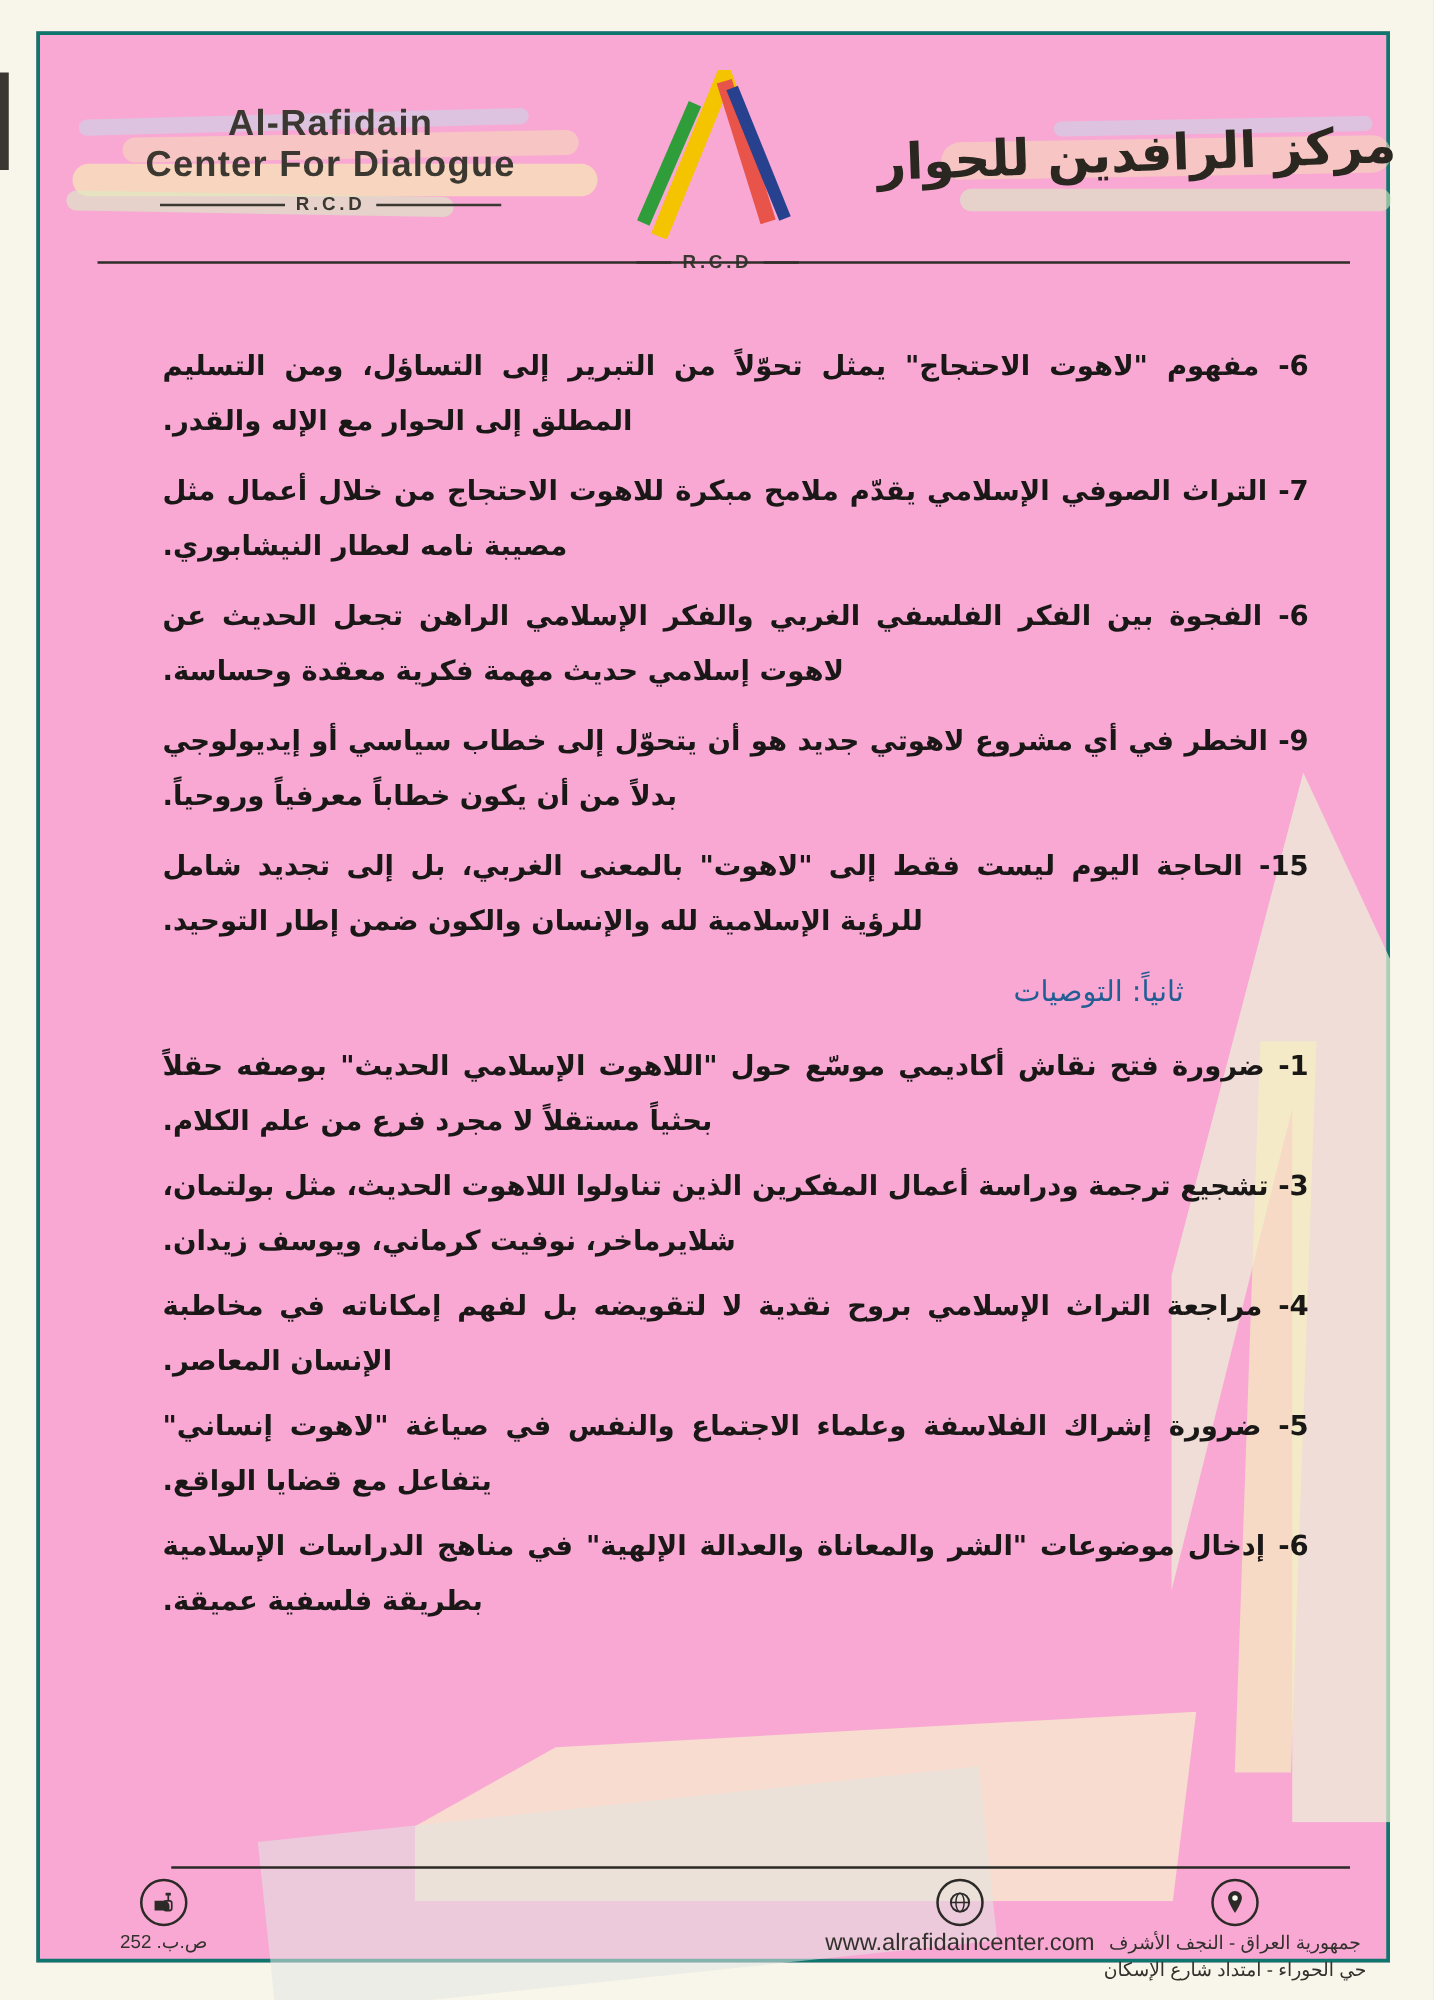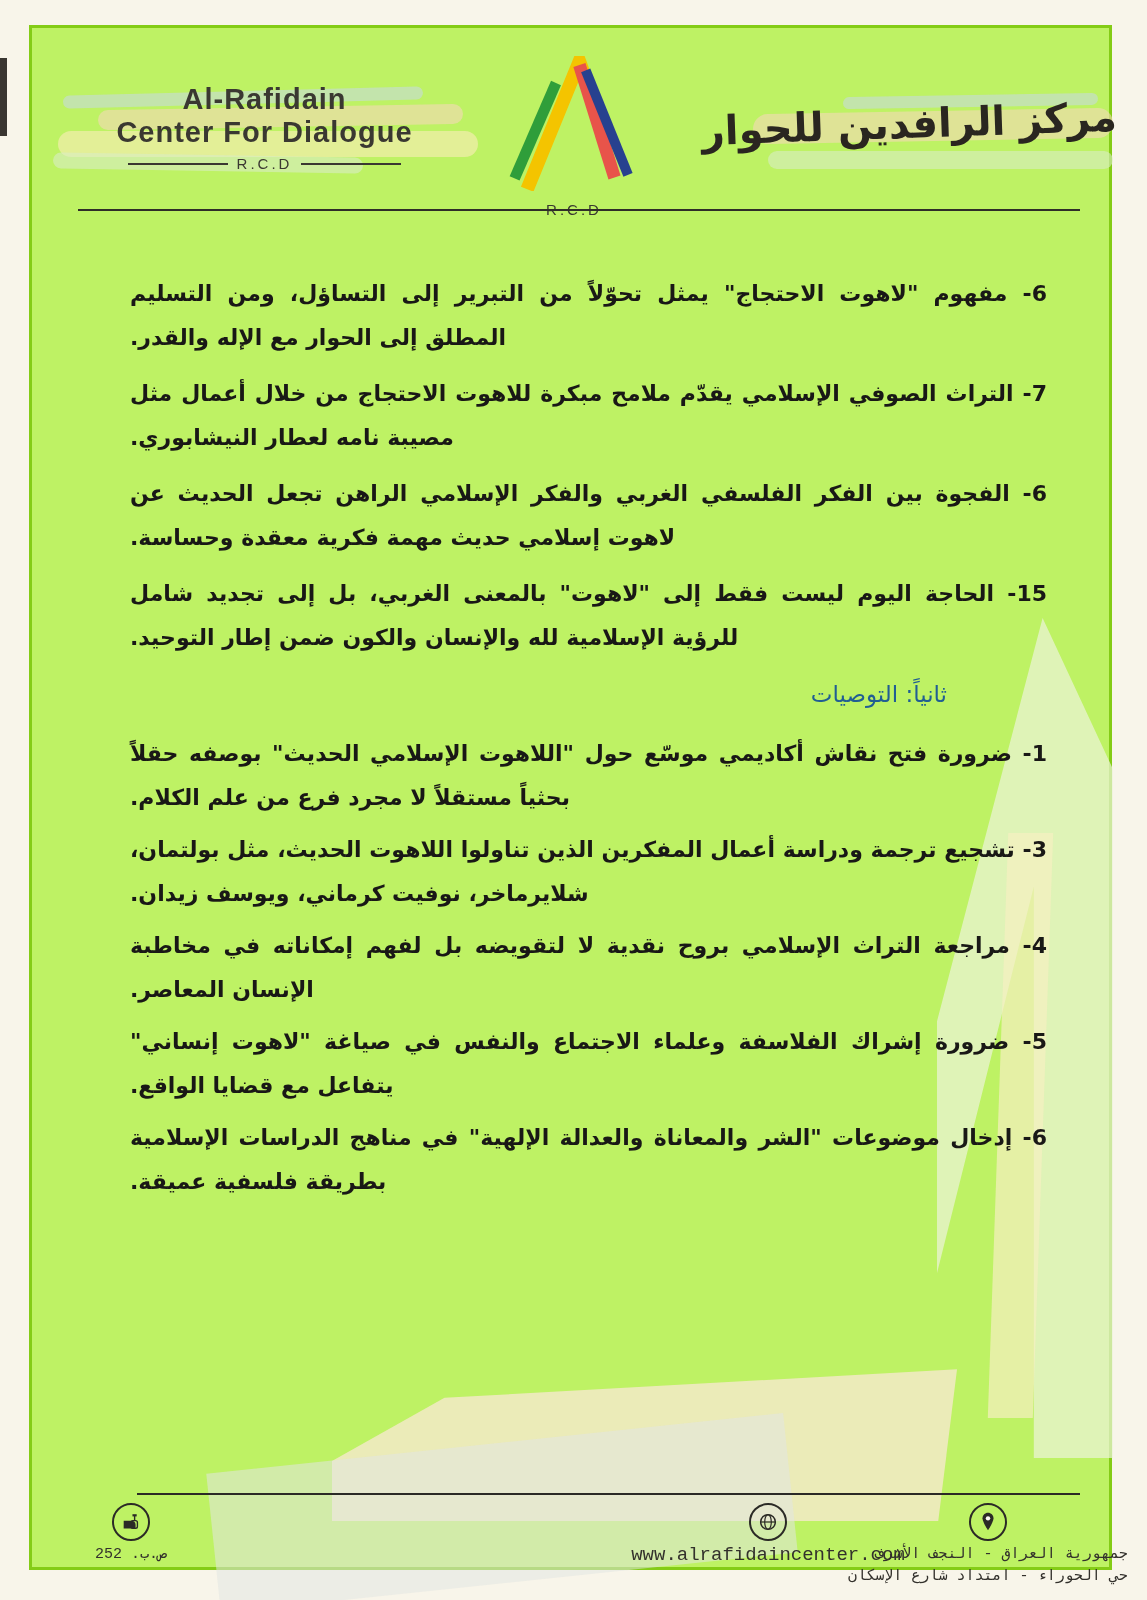--- a/index.html
+++ b/index.html
@@ -1,21 +1,21 @@
 <!DOCTYPE html>
 <html lang="ar"><head>
 <meta charset="utf-8">
 <style>
   * { margin:0; padding:0; box-sizing:border-box; }
   html,body { width:1147px; height:1600px; }
   body { font-family:"DejaVu Sans",sans-serif; background:#efece0; }
   .page { position:relative; width:1147px; height:1600px; background:#f8f5ea; overflow:hidden; }
   .scan-edge { position:absolute; left:0; top:58px; width:7px; height:78px; background:#3a3631; }
   .frame { position:absolute; left:29px; top:25px; width:1083px; height:1545px;
-           border:3px solid #84cc16; background:#bef264; }
+           border:3px solid #0f766e; background:#f9a8d4; }
 
   
   .decor { position:absolute; z-index:0; pointer-events:none; }
   .sw-blue-l   { left:31px;  top:63px;  width:360px; height:13px; background:#c7d8e8; opacity:.55; border-radius:8px; transform:rotate(-1.5deg); }
   .sw-peach-l  { left:66px;  top:79px;  width:365px; height:20px; background:#f5d9b8; opacity:.6;  border-radius:10px; transform:rotate(-1deg); }
   .sw-yellow-l { left:26px;  top:103px; width:420px; height:26px; background:#f7ecb2; opacity:.65; border-radius:13px; }
   .sw-green-l  { left:21px;  top:127px; width:310px; height:16px; background:#d9ecc4; opacity:.6;  border-radius:8px; transform:rotate(1deg); }
   .sw-blue-r   { left:811px; top:67px;  width:255px; height:12px; background:#c7d8e8; opacity:.55; border-radius:6px; transform:rotate(-1deg); }
   .sw-peach-r  { left:721px; top:83px;  width:360px; height:30px; background:#f5d9b8; opacity:.6;  border-radius:15px; transform:rotate(-1deg); }
   .sw-green-r  { left:736px; top:123px; width:345px; height:18px; background:#d9ecc4; opacity:.6;  border-radius:9px; }
@@ -25,21 +25,21 @@
   .shape-tan   { left:300px; top:1335px; width:625px; height:158px; background:#f6e8cd; opacity:.8;
                  clip-path:polygon(18% 22%, 100% 4%, 97% 100%, 0% 100%, 0% 62%); }
   .shape-gray  { left:180px; top:1415px; width:580px; height:140px; background:#e2e6e2; opacity:.55; transform:rotate(-6deg); }
 
   
   .hdr-left { position:absolute; left:45px; top:55px; width:375px; text-align:center; z-index:2; color:#3a3831; }
   .org1, .org2 { font-family:"Liberation Sans",sans-serif; font-weight:700; font-size:29px; letter-spacing:1px; }
   .rcd-line { display:flex; align-items:center; justify-content:center; gap:9px; margin-top:6px; }
   .rcd-line .dash { height:2px; background:#3a3831; }
   .dash-w { width:100px; } .dash-n { width:28px; }
-  .rcd-abbr { font-family:"Liberation Sans",sans-serif; font-weight:400; font-size:15px; letter-spacing:3px; color:#3a3831; }
+  .rcd-abbr { font-family:"Liberation Sans",sans-serif; font-weight:700; font-size:15px; letter-spacing:3px; color:#3a3831; }
   .hdr-center { position:absolute; left:462px; top:28px; width:160px; text-align:center; z-index:2; }
   .hdr-right { position:absolute; left:715px; top:72px; width:370px; text-align:center; z-index:2; }
   .calligraphy { font-size:40px; font-weight:700; color:#2a2620; white-space:nowrap; transform:rotate(-2deg); direction:rtl; }
   .hdr-rule { position:absolute; left:46px; top:181px; width:1002px; height:2px; background:#2f2d28; z-index:2; }
 
   
   .doc-main { position:absolute; top:244px; left:98px; right:62px; z-index:1;
               direction:rtl; color:#191816; }
   .para { font-size:22px; font-weight:700; line-height:44px;
           text-align:justify; text-align-last:left; margin-bottom:12px; }
@@ -51,21 +51,21 @@
   .doc-footer { position:absolute; left:0; top:1465px; width:100%; height:78px; z-index:2; }
   .ftr-rule { position:absolute; left:105px; top:0; width:943px; height:2px; background:#2b2a26; }
   .f-item { position:absolute; top:10px; display:flex; flex-direction:column; align-items:center; gap:3px; }
   .f-pobox   { left:44px;  width:110px; }
   .f-phone   { left:169px; width:170px; }
   .f-email   { left:346px; width:260px; }
   .f-web     { left:606px; width:260px; }
   .f-address { left:856px; width:200px; }
   .icon-circle { width:38px; height:38px; border:2px solid #2b2a26; border-radius:50%;
                  display:flex; align-items:center; justify-content:center; background:transparent; }
-  .f-label { font-family:Liberation Mono, monospace; font-size:19px; color:#33312c; white-space:nowrap;text-align:right; }
+  .f-label { font-family:Liberation Sans, sans-serif; font-size:19px; color:#33312c; white-space:nowrap; }
   .f-label-ar { font-size:15px; color:#33312c; direction:rtl; }
   .addr-lines { text-align:center; line-height:1.45; }
 </style>
 </head>
 <body>
 
 <div class="page">
   <div class="scan-edge"></div>
 
   <div class="frame">
@@ -111,20 +111,21 @@
         <div class="calligraphy">مركز الرافدين للحوار</div>
       </div>
 
       <div class="hdr-rule"></div>
     </header>
 
     <main class="doc-main">
       <p class="para">6- مفهوم "لاهوت الاحتجاج" يمثل تحوّلاً من التبرير إلى التساؤل، ومن التسليم المطلق إلى الحوار مع الإله والقدر.</p>
       <p class="para">7- التراث الصوفي الإسلامي يقدّم ملامح مبكرة للاهوت الاحتجاج من خلال أعمال مثل مصيبة نامه لعطار النيشابوري.</p>
       <p class="para">6- الفجوة بين الفكر الفلسفي الغربي والفكر الإسلامي الراهن تجعل الحديث عن لاهوت إسلامي حديث مهمة فكرية معقدة وحساسة.</p>
+      <p class="para">9- الخطر في أي مشروع لاهوتي جديد هو أن يتحوّل إلى خطاب سياسي أو إيديولوجي بدلاً من أن يكون خطاباً معرفياً وروحياً.</p>
       <p class="para">15- الحاجة اليوم ليست فقط إلى "لاهوت" بالمعنى الغربي، بل إلى تجديد شامل للرؤية الإسلامية لله والإنسان والكون ضمن إطار التوحيد.</p>
 
       <h2 class="section-heading">ثانياً: التوصيات</h2>
 
       <p class="para rec">1- ضرورة فتح نقاش أكاديمي موسّع حول "اللاهوت الإسلامي الحديث" بوصفه حقلاً بحثياً مستقلاً لا مجرد فرع من علم الكلام.</p>
       <p class="para rec">3- تشجيع ترجمة ودراسة أعمال المفكرين الذين تناولوا اللاهوت الحديث، مثل بولتمان، شلايرماخر، نوفيت كرماني، ويوسف زيدان.</p>
       <p class="para rec">4- مراجعة التراث الإسلامي بروح نقدية لا لتقويضه بل لفهم إمكاناته في مخاطبة الإنسان المعاصر.</p>
       <p class="para rec">5- ضرورة إشراك الفلاسفة وعلماء الاجتماع والنفس في صياغة "لاهوت إنساني" يتفاعل مع قضايا الواقع.</p>
       <p class="para rec">6- إدخال موضوعات "الشر والمعاناة والعدالة الإلهية" في مناهج الدراسات الإسلامية بطريقة فلسفية عميقة.</p>
     </main>

